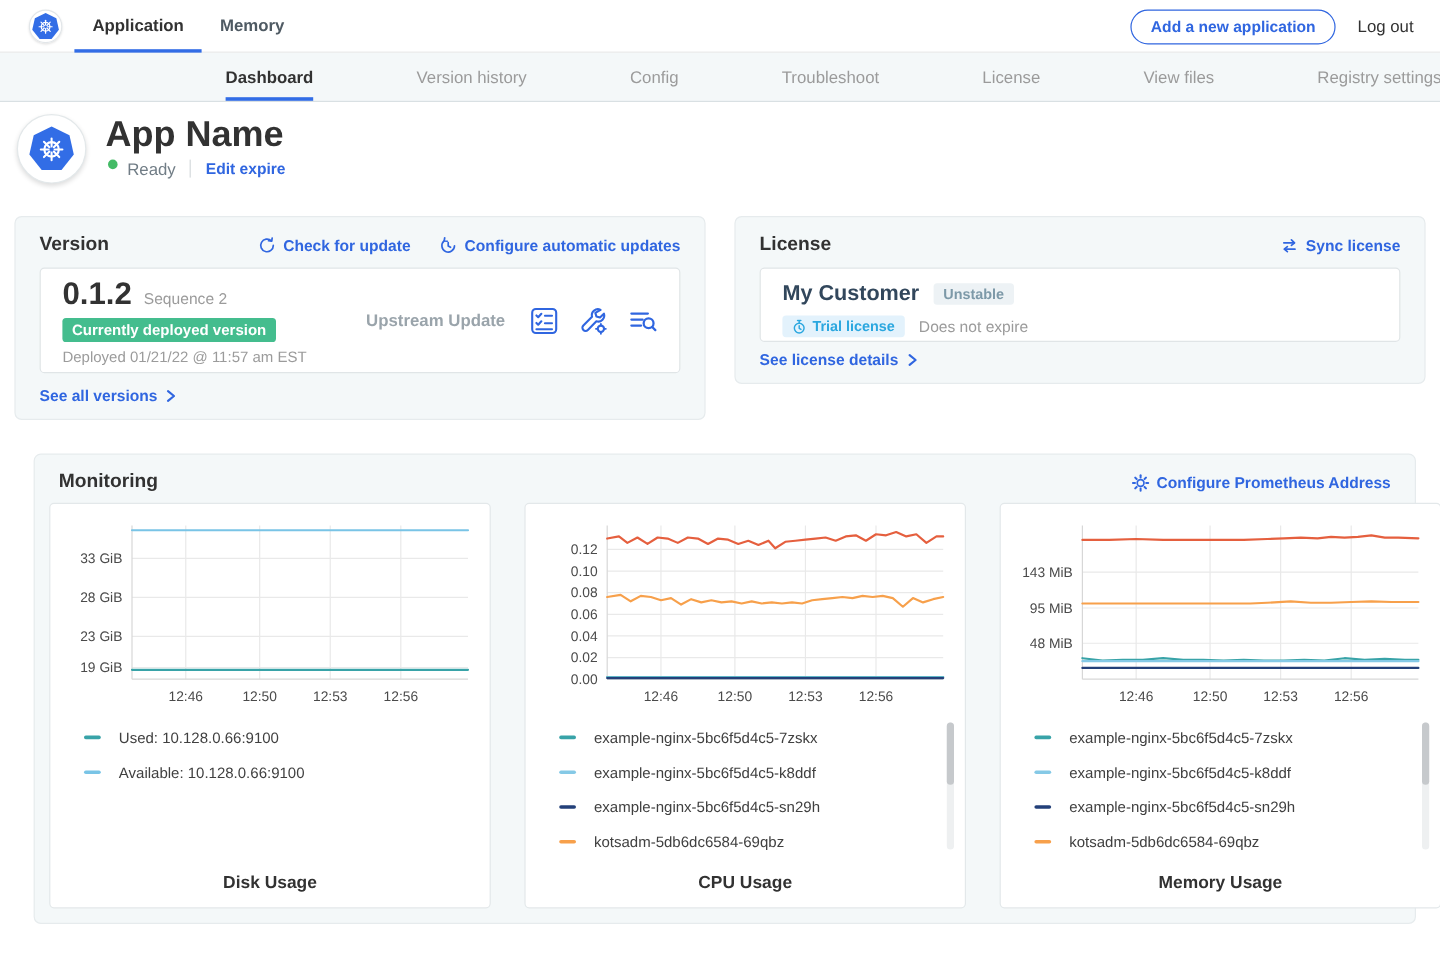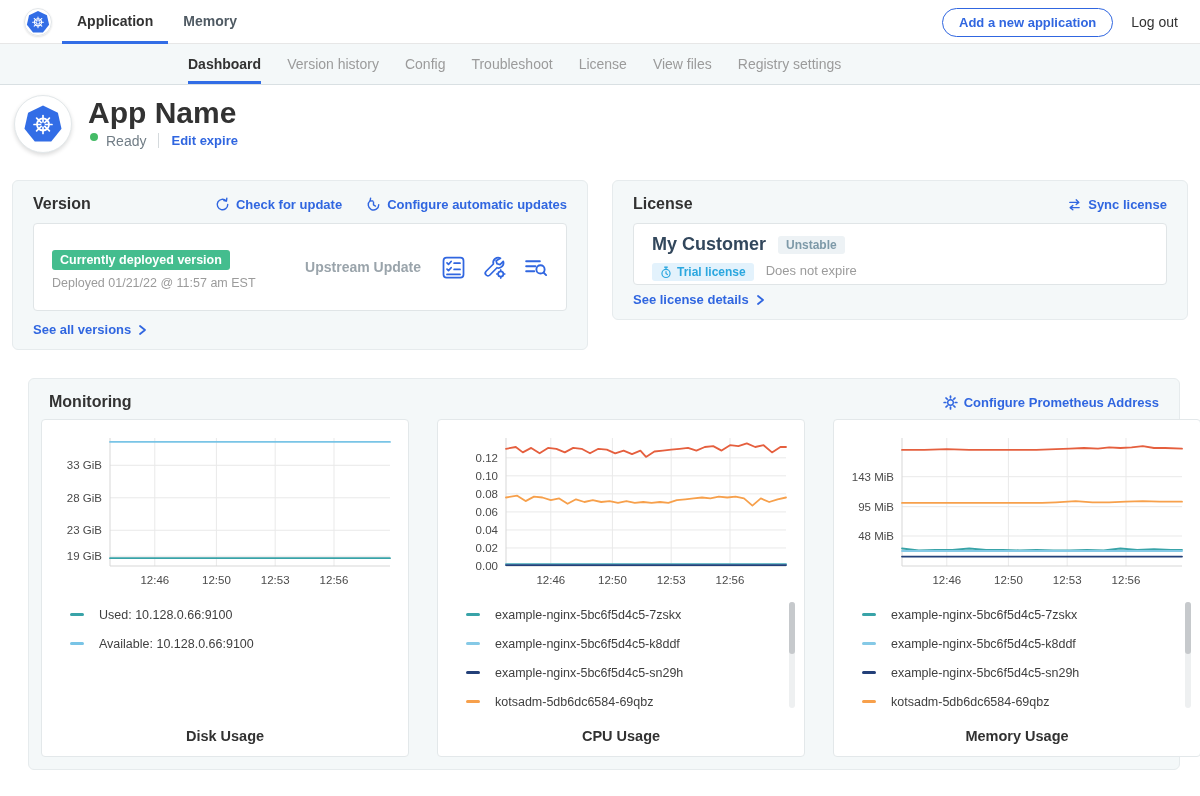--- a/index.html
+++ b/index.html
@@ -14,21 +14,21 @@
   .topnav-tabs { position:absolute; left:62px; top:0; height:44px; display:flex;text-align:right; }
   .topnav-tab { position:relative; padding:0 15px; line-height:43px; font-size:14px; font-weight:700; color:#4f5a63; cursor:pointer; }
   .topnav-tab.active { color:#323232; }
   .topnav-tab.active::after { content:""; position:absolute; left:0; right:0; bottom:0; height:3px; background:#326de6; }
   .topnav-right { position:absolute; right:22px; top:0; height:44px; display:flex; align-items:center; gap:18px; }
   .add-app-btn { background:#fff; border:1px solid #3066e0; color:#3066e0; font-family:inherit;
       font-size:13px; font-weight:700; padding:6px 16px; border-radius:16px; cursor:pointer; }
   .logout { font-size:14px; color:#323232; cursor:pointer; }
 
   
-  .subnav { position:absolute; top:44px; left:0; width:1200px; height:41px; background:#f4f8f9; border-bottom:1px solid #d9e0e3; display:flex; padding-left:188px; gap:26px; }
+  .subnav { position:absolute; top:44px; left:0; width:1200px; height:41px; background:#f4f8f9; border-bottom:1px solid #d9e0e3; display:flex; padding-left:188px; gap:86px; }
   .subnav-tab { position:relative; line-height:40px; font-size:14px; color:#9b9b9b; cursor:pointer; white-space:nowrap; }
   .subnav-tab.active { color:#323232; font-weight:700; }
   .subnav-tab.active::after { content:""; position:absolute; left:0; right:0; bottom:0; height:3px; background:#326de6; }
 
   
   .app-icon { position:absolute; left:14px; top:95px; width:58px; height:58px; border-radius:50%; background:#fff;
       border:1px solid #e3e8ea; box-shadow:0 2px 4px rgba(0,0,0,.14); display:flex; align-items:center; justify-content:center; }
   .app-name { position:absolute; left:88px; top:96px; font-size:30px; font-weight:700; color:#323232; }
   .app-status { position:absolute; left:90px; top:133px; display:flex; align-items:flex-start; gap:8px; }
   .dot { width:8px; height:8px; border-radius:50%; background:#44bb66; }
@@ -53,21 +53,21 @@
   .deployed-at { margin-top:6px; font-size:12.5px; color:#9b9b9b; }
   .ver-source { flex:1; text-align:center; font-size:14px; font-weight:600; color:#9aa4ab; }
   .ver-actions { display:flex; gap:16px; color:#3066e0; }
   .ver-actions .icon-btn { cursor:pointer; display:flex; }
 
   #license-card { left:612px; top:180px; width:576px; height:140px; }
   #license-card .inner-card { top:42px; height:62px; padding:10px 18px; }
   .lic-row1 { display:flex; align-items:center; gap:12px; }
   .customer-name { font-size:18px; font-weight:700; color:#32475c; }
   .channel-badge { background:#edf2f5; color:#7d99a8; font-size:12px; font-weight:600; padding:2px 8px; border-radius:3px; }
-  .lic-row2 { margin-top:8px; display:flex; align-items:flex-start; gap:12px; }
+  .lic-row2 { margin-top:8px; display:flex; align-items:center; gap:12px; }
   .trial-badge { background:#e3f2fc; color:#2ba7df; font-size:12px; font-weight:700; padding:2px 8px; border-radius:3px; display:inline-flex; align-items:center; gap:5px; }
   .expiry { font-size:13px; color:#9b9b9b; }
 
   
   #monitoring-card { left:28px; top:378px; width:1152px; height:392px; }
   .chart-card { position:absolute; top:40px; width:368px; height:338px; background:#fff; border:1px solid #e3e8ea; border-radius:4px; }
   .chart-card .plot { position:absolute; top:10px; left:10px; }
   .chart-legend { position:absolute; top:180px; left:28px; right:26px; }
   .legend-item { height:29px; display:flex; align-items:center; gap:15px; }
   .legend-dash { width:14px; height:3px; border-radius:2px; flex:0 0 14px; }
@@ -158,20 +158,24 @@
         <svg class="ico" width="15" height="15" viewBox="0 0 16 16" fill="none" stroke="#3066e0" stroke-width="1.5" stroke-linecap="round" stroke-linejoin="round">
           <path d="M13.6 8.3A5.6 5.6 0 1 1 4.4 4"></path>
             <polyline points="4.9,1.2 4.4,4.1 7.2,4.3"></polyline>
             <path d="M8 5.4v3.1l2.1 1.2"></path>
         </svg>
         <span>Configure automatic updates</span>
       </span>
     </div>
     <div class="inner-card">
       <div class="ver-left">
+        <div class="ver-row1">
+          <span class="ver-number">0.1.2</span>
+          <span class="ver-seq">Sequence 2</span>
+        </div>
         <span class="deployed-badge">Currently deployed version</span>
         <div class="deployed-at">Deployed 01/21/22 @ 11:57 am EST</div>
       </div>
       <div class="ver-source">Upstream Update</div>
       <div class="ver-actions">
         <span class="icon-btn">
           <svg class="ico" width="25" height="25" viewBox="0 0 20 20" fill="none" stroke="#3066e0" stroke-width="1.4" stroke-linecap="round" stroke-linejoin="round">
             <rect x="2" y="2" width="16" height="16" rx="2.5"></rect>
             <polyline points="4.8,6.3 6,7.5 8.1,5.2"></polyline>
               <polyline points="4.8,11.3 6,12.5 8.1,10.2"></polyline>

